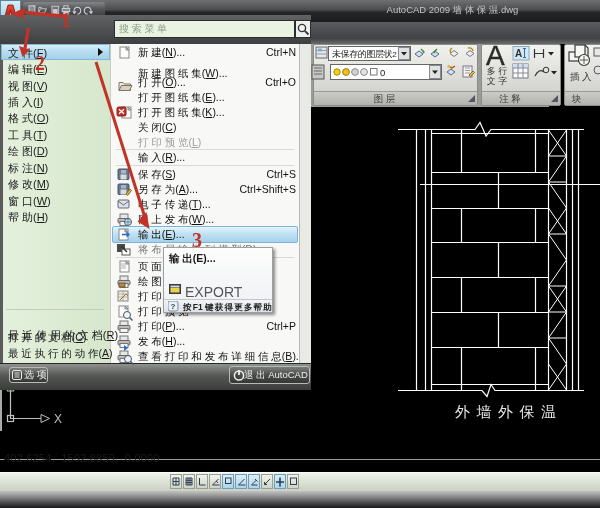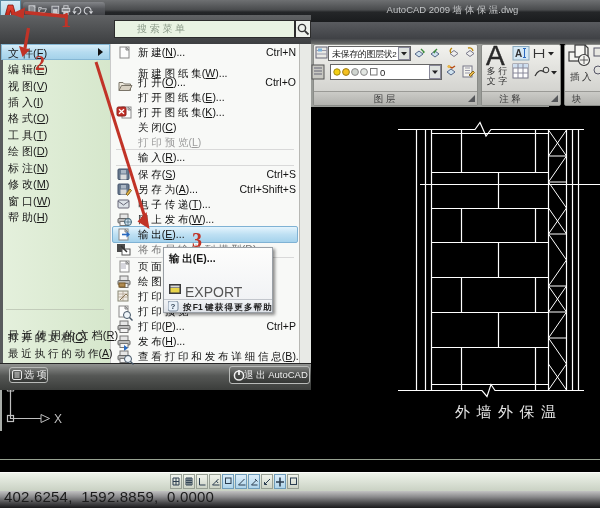--- a/index.html
+++ b/index.html
@@ -5,32 +5,32 @@
 .abs{position:absolute}
 .cj{letter-spacing:.27em;margin-right:-.27em}
 #page{position:relative;width:600px;height:508px}
 
 #titlebar{left:0;top:0;width:600px;height:22px;background:linear-gradient(#6e7072,#494b4d 45%,#242628 55%,#1a1c1e);z-index:2}
 #titletxt{left:330px;top:4px;width:245px;text-align:center;font-size:9.5px;color:#c2c4c6;z-index:3}
 #qat{left:23px;top:2px;width:82px;height:15px;background:linear-gradient(#84868a,#55575b 45%,#3c3e42);border-radius:3px;z-index:3}
 #abtn{left:0;top:0;width:21px;height:36px;background:linear-gradient(#d8edf6,#aad4e6 50%,#8ec4dc);border:1px solid #5a8aa2;z-index:4}
 #ribstrip{left:311px;top:22px;width:289px;height:22px;background:linear-gradient(#595b5f,#404246 75%,#6b6d6b);z-index:2}
 #menuhdr{left:0;top:15px;width:311px;height:29px;background:linear-gradient(#606264,#3d3f41);z-index:5}
-#search{left:114px;top:20px;width:181px;height:18px;background:#e9f3e3;border:1px solid #2c2c2c;font-size:10px;color:#8a9a88;line-height:16px;padding-left:22px;z-index:6}
+#search{left:114px;top:20px;width:181px;height:18px;background:#e9f3e3;border:1px solid #2c2c2c;font-size:10px;color:#8a9a88;line-height:16px;padding-left:4px;z-index:6}
 #mag{left:295px;top:20px;width:16px;height:18px;background:#eef2ec;border:1px solid #2c2c2c;z-index:6}
 
 #ribbon{left:311px;top:44px;width:238px;height:63px;background:#9a9c98;z-index:2}
 .panel{position:absolute;top:0;height:62px;background:linear-gradient(#f2f2ee,#d4d4d0 75%,#c2c2be);border:1px solid #8a8c88;border-radius:2px}
 .plabel{position:absolute;left:0;bottom:0;width:100%;height:14px;background:linear-gradient(#cbcbc7,#b2b2ae);font-size:9.5px;color:#3c3c3c;text-align:center;line-height:14px;border-top:1px solid #9a9a96;padding-right:22px}
 .pcorner{position:absolute;right:2px;bottom:3px;width:0;height:0;border-left:7px solid transparent;border-bottom:7px solid #55575a}
 
 #cmd{left:0;top:431px;width:600px;height:41px;background:#dbe5d3;border-top:1px solid #6a6a6a;z-index:2;font-family:"Liberation Mono",monospace;font-size:10.5px;color:#151515}
 #cmdsep{left:0;top:459px;width:600px;height:1px;background:#97a291;z-index:3}
 #status{left:0;top:472px;width:600px;height:19px;background:linear-gradient(#eef3ea,#c9d1c3);border-top:1px solid #fbfbf9;z-index:2}
-#coords{left:4px;top:488px;font-size:15px;color:#1c1c1c;z-index:3;letter-spacing:.2px}
+#coords{left:4px;top:452px;font-size:11px;color:#1c1c1c;z-index:3;letter-spacing:.2px}
 #bottomband{left:0;top:491px;width:600px;height:17px;background:linear-gradient(#c2c2c2,#8a8a8c 35%,#48484a 70%,#1a1a1c);z-index:2}
 
 #leftcol{left:0;top:44px;width:110px;height:319px;background:linear-gradient(to right,#e4f0dc,#d6e7cc);z-index:5;border-left:3px solid #595b5d}
 .lrow{position:absolute;left:8px;font-size:11px;color:#1a1a1a;white-space:nowrap}
 #filehl{left:1px;top:44px;width:109px;height:16px;background:linear-gradient(#d8eef9,#b6dcf0 50%,#a4d2ea);border:1px solid #85b7d4;z-index:5}
 #fareq{left:98px;top:48px;width:0;height:0;border-top:4px solid transparent;border-bottom:4px solid transparent;border-left:5px solid #111;z-index:6}
 #lsep{left:6px;top:309px;width:98px;height:1px;background:#c2ccba;z-index:6}
 #submenu{left:110px;top:44px;width:189px;height:319px;background:#f8f9f7;border-left:1px solid #cacaca;z-index:5}
 .srow{position:absolute;left:138px;font-size:10.5px;color:#111;white-space:nowrap;z-index:6}
 .acc{position:absolute;font-size:10.5px;color:#111;z-index:6}

